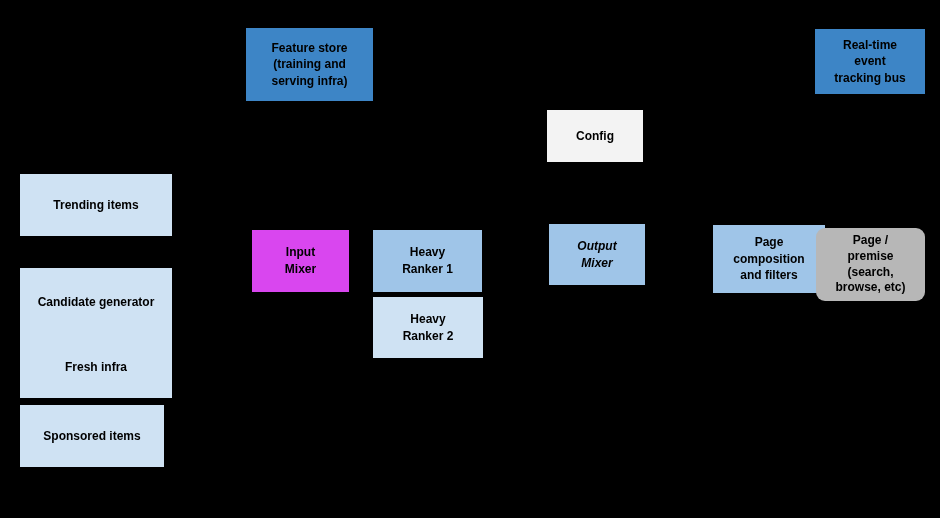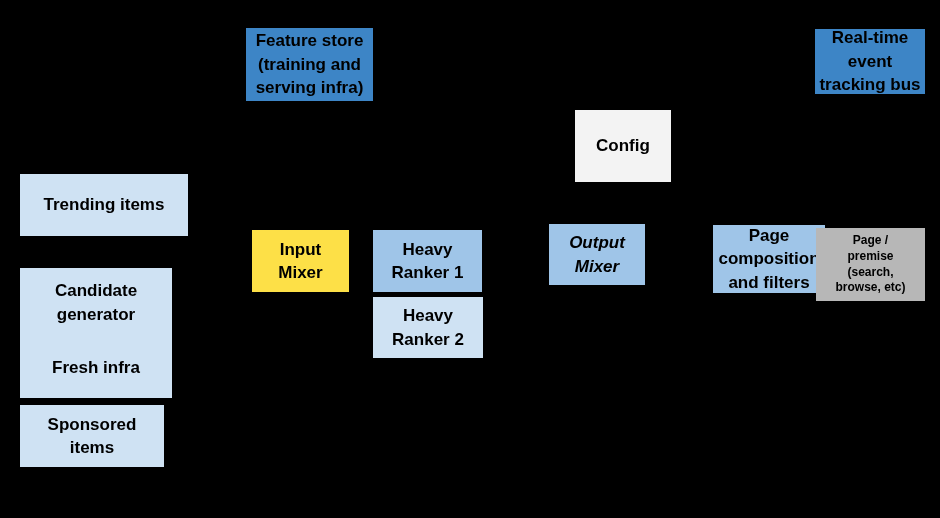--- a/index.html
+++ b/index.html
@@ -15,37 +15,38 @@
     font-family: "Liberation Sans", sans-serif;
   }
   .node {
     position: absolute;
     display: flex;
     align-items: center;
     justify-content: center;
     text-align: center;
     white-space: pre-line;
     font-weight: bold;
-    font-size: 17px;
+    font-size: 12px;
     line-height: 1.38;
     color: #000000;
     box-sizing: border-box;
     padding: 2px 4px;
   }
   .node--small-text {
     font-size: 12px;
     line-height: 1.32;
+    border-radius: 9px;
   }
 
   
   .pos-feature-store      { left:246px; top:28px;  width:127px; height:73px; }
   .pos-realtime-bus       { left:815px; top:29px;  width:110px; height:65px; }
   .pos-personalized       { left:20px;  top:104px; width:152px; height:63px; }
-  .pos-trending           { left:20px;  top:174px; width:168px; height:62px; }
-  .pos-config             { left:575px; top:110px; width:96px;  height:72px; }
+  .pos-trending           { left:20px;  top:174px; width:152px; height:62px; }
+  .pos-config             { left:547px; top:110px; width:96px;  height:52px; }
   .pos-candidate-gen      { left:20px;  top:268px; width:152px; height:69px; }
   .pos-fresh-items        { left:20px;  top:337px; width:152px; height:61px; }
   .pos-sponsored-items    { left:20px;  top:405px; width:144px; height:62px; }
   .pos-input-mixer        { left:252px; top:230px; width:97px;  height:62px; }
   .pos-heavy-ranker-1     { left:373px; top:230px; width:109px; height:62px; }
   .pos-heavy-ranker-2     { left:373px; top:297px; width:110px; height:61px; }
   .pos-output-mixer       { left:549px; top:224px; width:96px;  height:61px;font-style:italic; }
   .pos-page-composition   { left:668px; top:225px; width:112px; height:68px;margin-left:45px; }
   .pos-page-premise       { left:816px; top:228px; width:109px; height:73px; }
 </style>
@@ -66,21 +67,21 @@
   <div class="node pos-trending" style="background: rgb(207, 226, 243);">Trending items</div>
 
   <div class="node pos-config" style="background: rgb(243, 243, 243);">Config</div>
 
   <div class="node pos-candidate-gen" style="background: rgb(207, 226, 243);">Candidate generator</div>
 
   <div class="node pos-fresh-items" style="background: rgb(207, 226, 243);">Fresh infra</div>
 
   <div class="node pos-sponsored-items" style="background: rgb(207, 226, 243);">Sponsored items</div>
 
-  <div class="node pos-input-mixer" style="background: #fde047;">Input
+  <div class="node pos-input-mixer" style="background: #d946ef;">Input
 Mixer</div>
 
   <div class="node pos-heavy-ranker-1" style="background: rgb(159, 197, 232);">Heavy
 Ranker 1</div>
 
   <div class="node pos-heavy-ranker-2" style="background: rgb(207, 226, 243);">Heavy
 Ranker 2</div>
 
   <div class="node pos-output-mixer" style="background: rgb(159, 197, 232);">Output
 Mixer</div>

